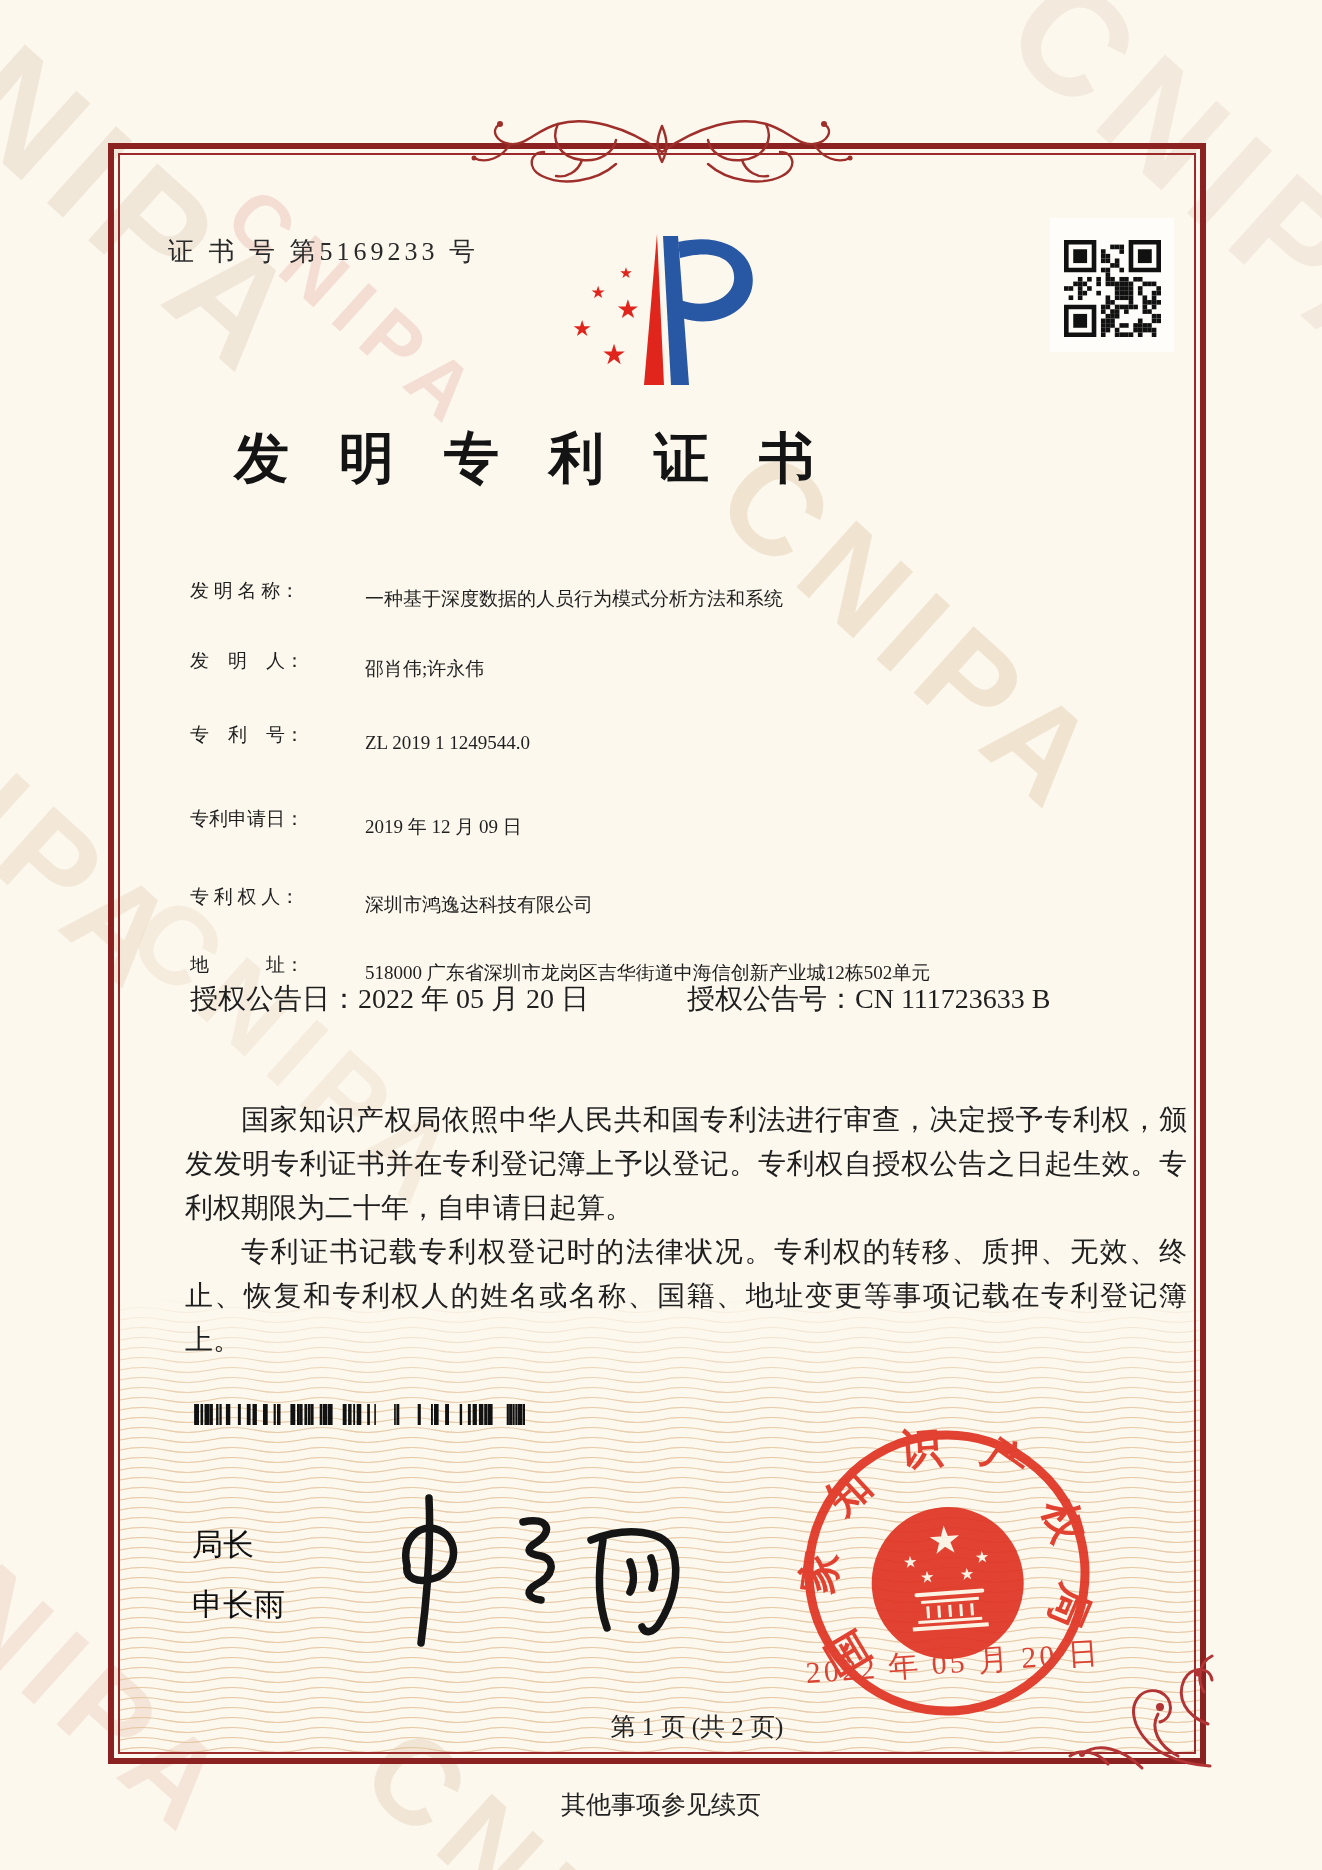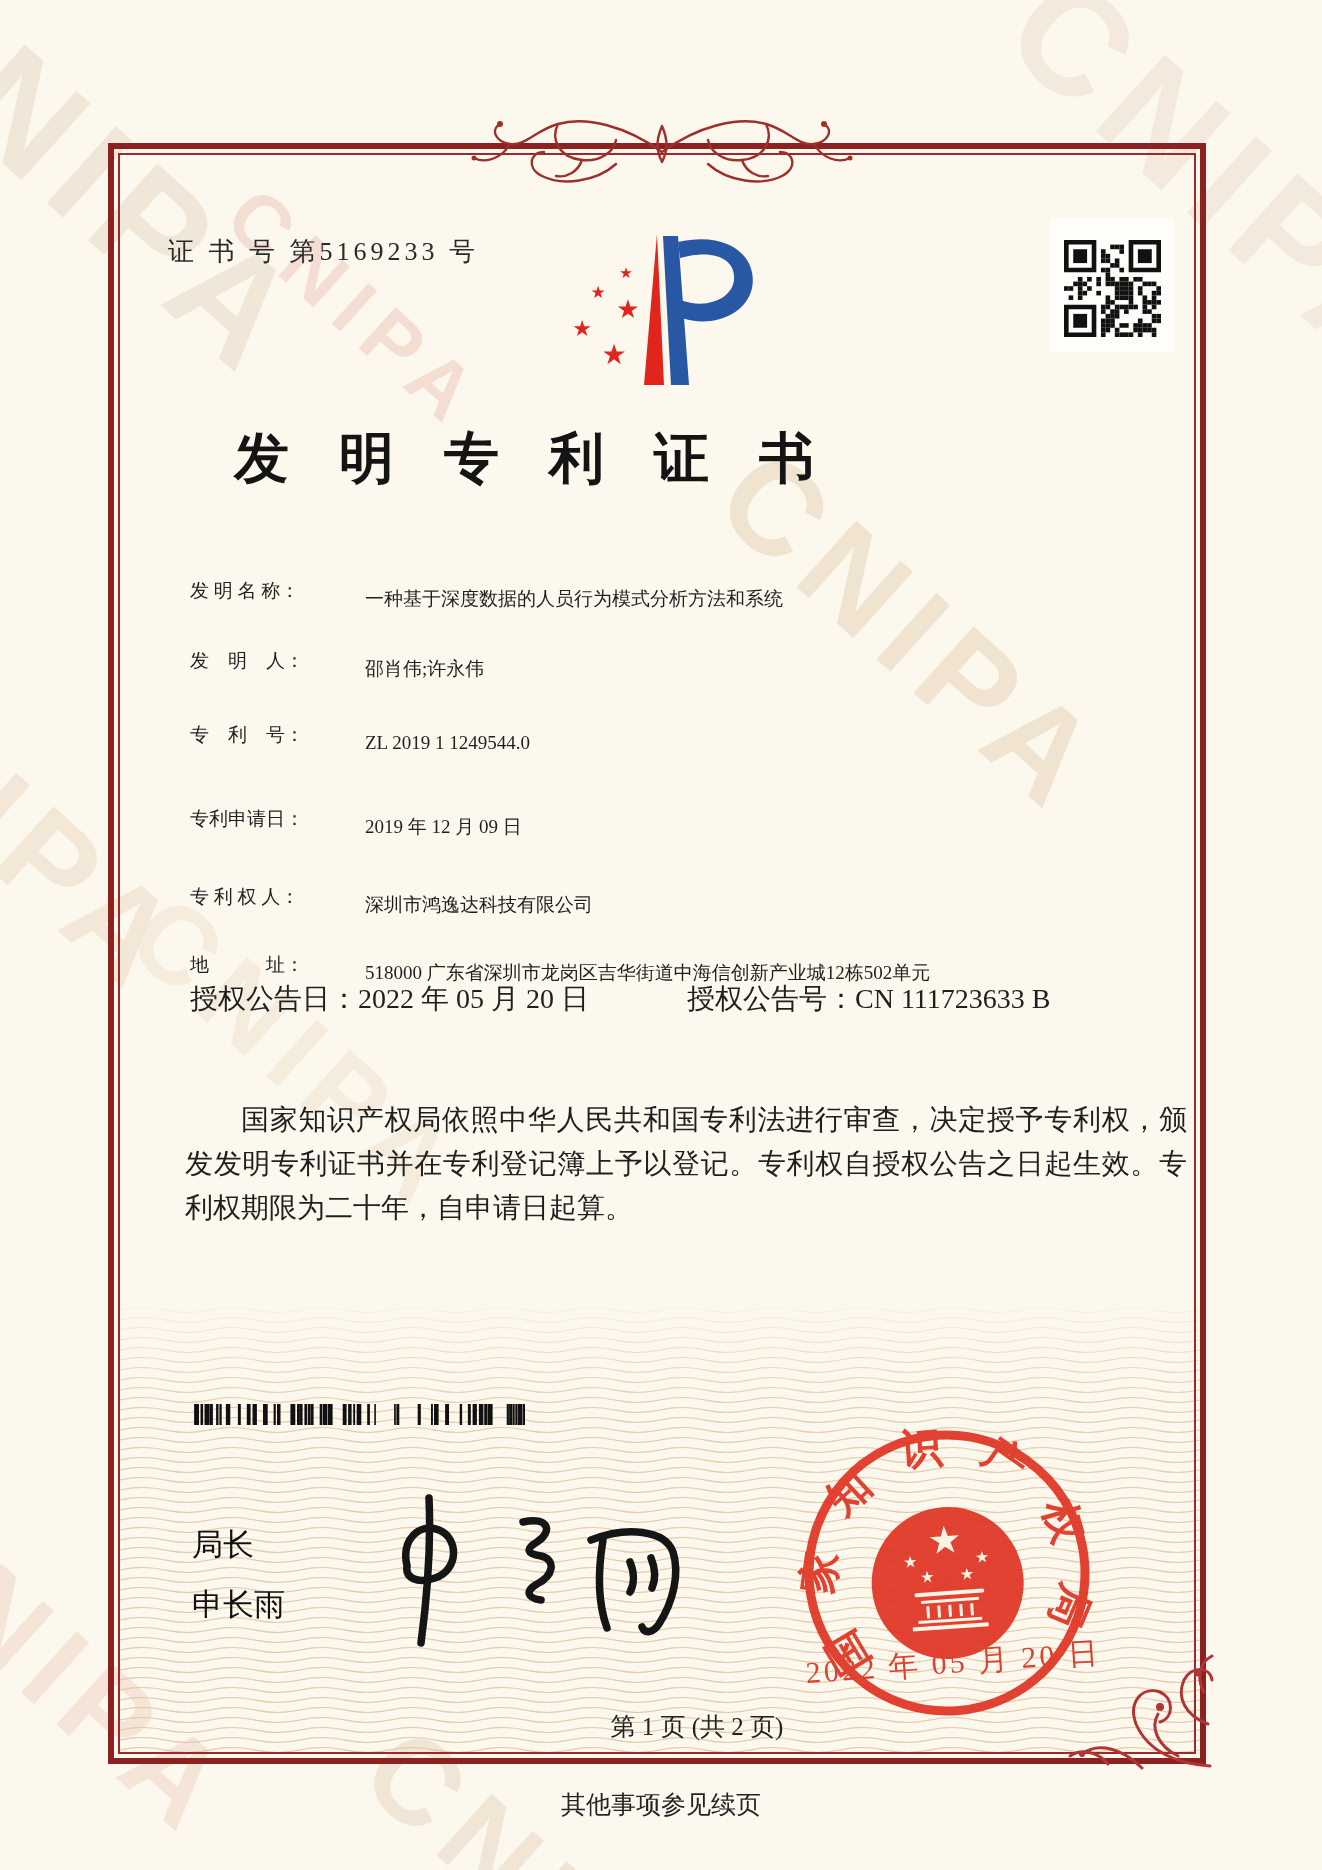--- a/index.html
+++ b/index.html
@@ -277,20 +277,21 @@
 
   <div class="grant-row">
     <span>授权公告日：</span><span>2022 年 05 月 20 日</span>
     <span class="grant-col2">
       <span>授权公告号：</span><span>CN 111723633 B</span>
     </span>
   </div>
 
   <div class="paras">
     <p>国家知识产权局依照中华人民共和国专利法进行审查，决定授予专利权，颁发发明专利证书并在专利登记簿上予以登记。专利权自授权公告之日起生效。专利权期限为二十年，自申请日起算。</p>
+    <p>专利证书记载专利权登记时的法律状况。专利权的转移、质押、无效、终止、恢复和专利权人的姓名或名称、国籍、地址变更等事项记载在专利登记簿上。</p>
   </div>
 
   <svg class="abs" style="left:192px;top:1404px;" width="333" height="21" viewBox="0 0 333 21">
     <g id="barcode-bars" fill="#111">
         <rect x="2.1" y="0" width="4.9" height="21"></rect>
         <rect x="8.5" y="0" width="2.6" height="21"></rect>
         <rect x="12.5" y="0" width="4.9" height="21"></rect>
         <rect x="17.5" y="0" width="3.4" height="21"></rect>
         <rect x="24.1" y="0" width="2.4" height="21"></rect>
         <rect x="27.4" y="0" width="2.3" height="21"></rect>

